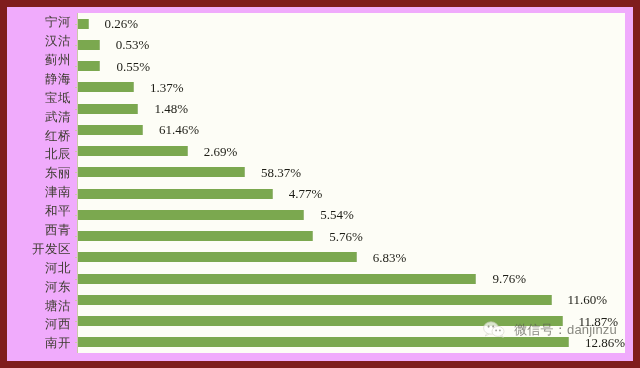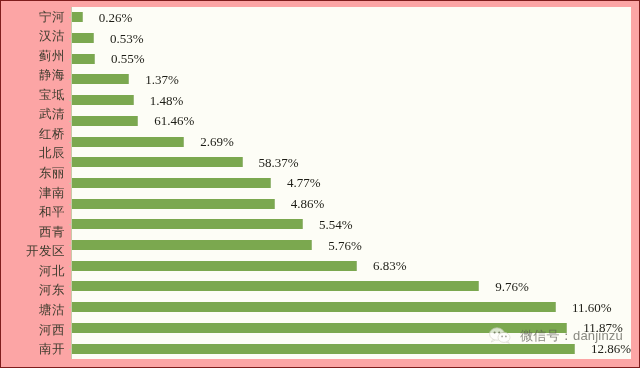--- a/index.html
+++ b/index.html
@@ -11,22 +11,22 @@
     height: 368px;
     overflow: hidden;
     background: #f8f6d9;
     font-family: "Liberation Serif", "DejaVu Serif", serif;
   }
   #chart-frame {
     position: relative;
     box-sizing: border-box;
     width: 640px;
     height: 368px;
-    background: #fca5a5;
-    border: 1px solid #7f1d1d;
+    background: #f0abfc;
+    border: 7px solid #7f1d1d;
     padding: 6px 8px 8px 8px;
   }
   #chart-inner {
     position: relative;
     width: 100%;
     height: 100%;
     display: flex;
     flex-direction: row;
   }
   
@@ -176,25 +176,20 @@
           <div class="bar" style="width: 30.5224%; background: rgb(123, 168, 79);"></div>
           <span class="bar-label">58.37%</span>
         </div>
         <div class="bar-row">
           <span class="tick"></span>
           <div class="bar" style="width: 35.597%; background: rgb(123, 168, 79);"></div>
           <span class="bar-label">4.77%</span>
         </div>
         <div class="bar-row">
           <span class="tick"></span>
-          <div class="bar" style="width: 36.2687%; background: rgb(123, 168, 79);"></div>
-          <span class="bar-label">4.86%</span>
-        </div>
-        <div class="bar-row">
-          <span class="tick"></span>
           <div class="bar" style="width: 41.3433%; background: rgb(123, 168, 79);"></div>
           <span class="bar-label">5.54%</span>
         </div>
         <div class="bar-row">
           <span class="tick"></span>
           <div class="bar" style="width: 42.9851%; background: rgb(123, 168, 79);"></div>
           <span class="bar-label">5.76%</span>
         </div>
         <div class="bar-row">
           <span class="tick"></span>

